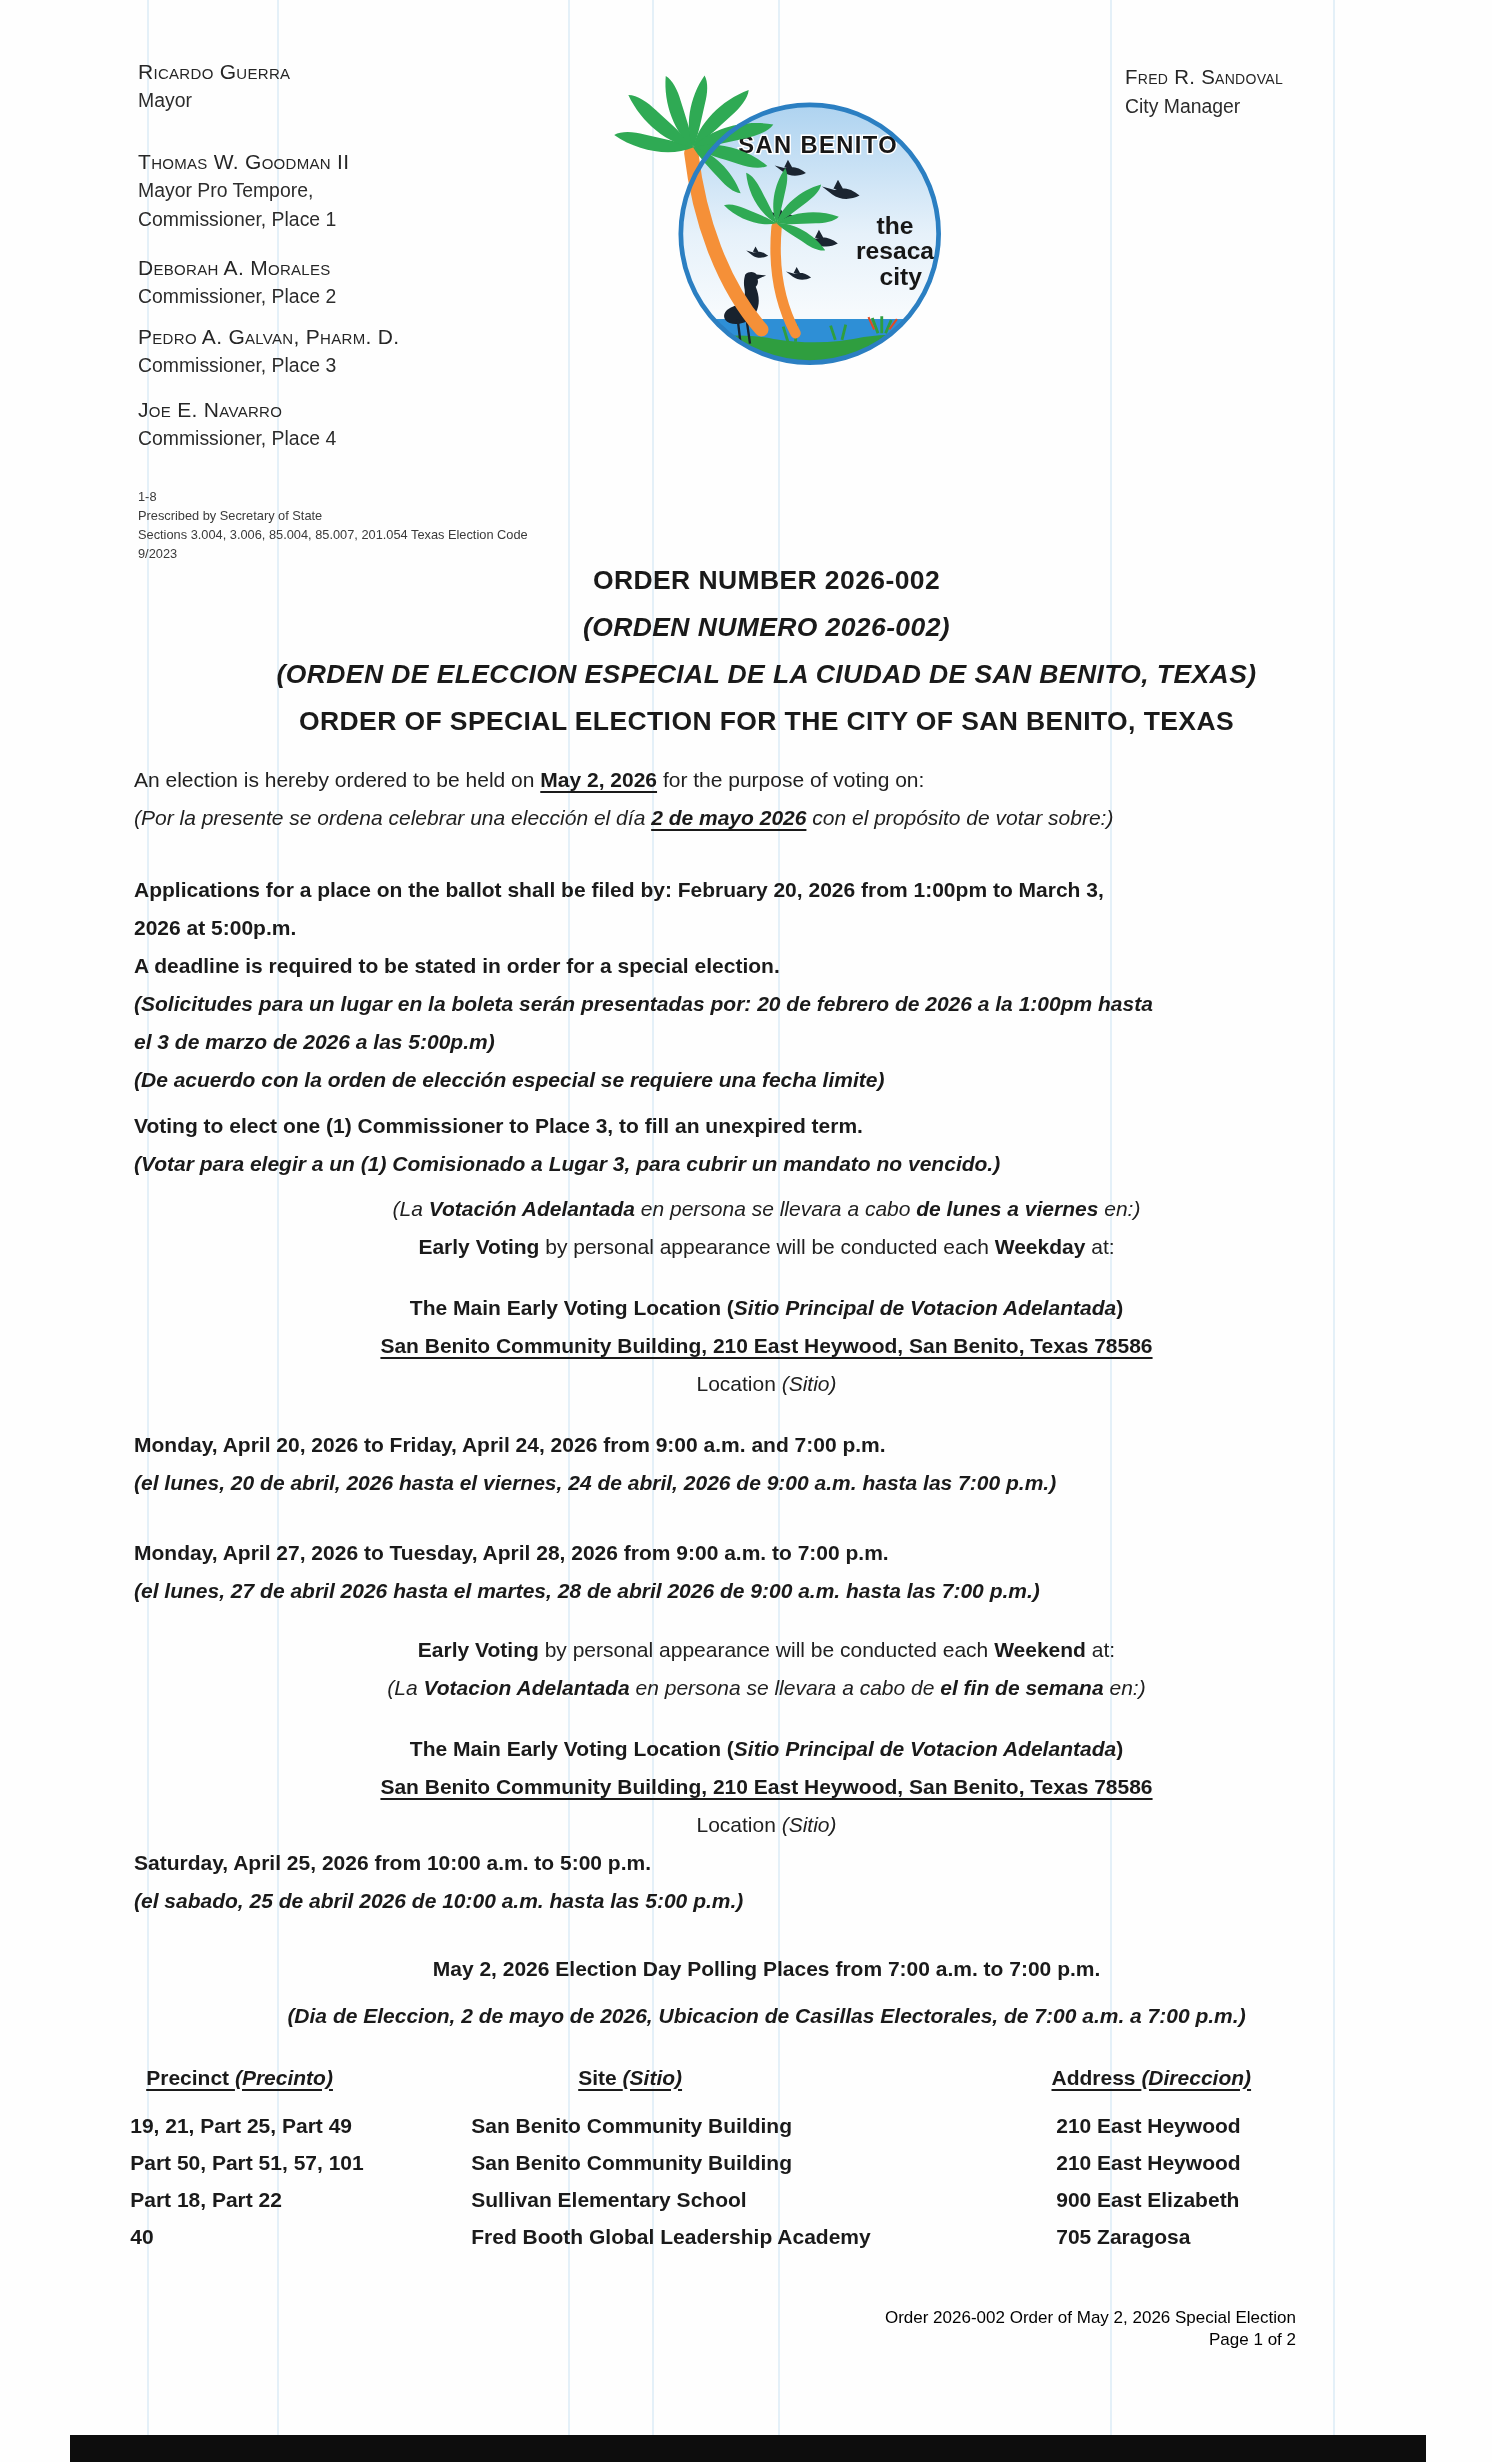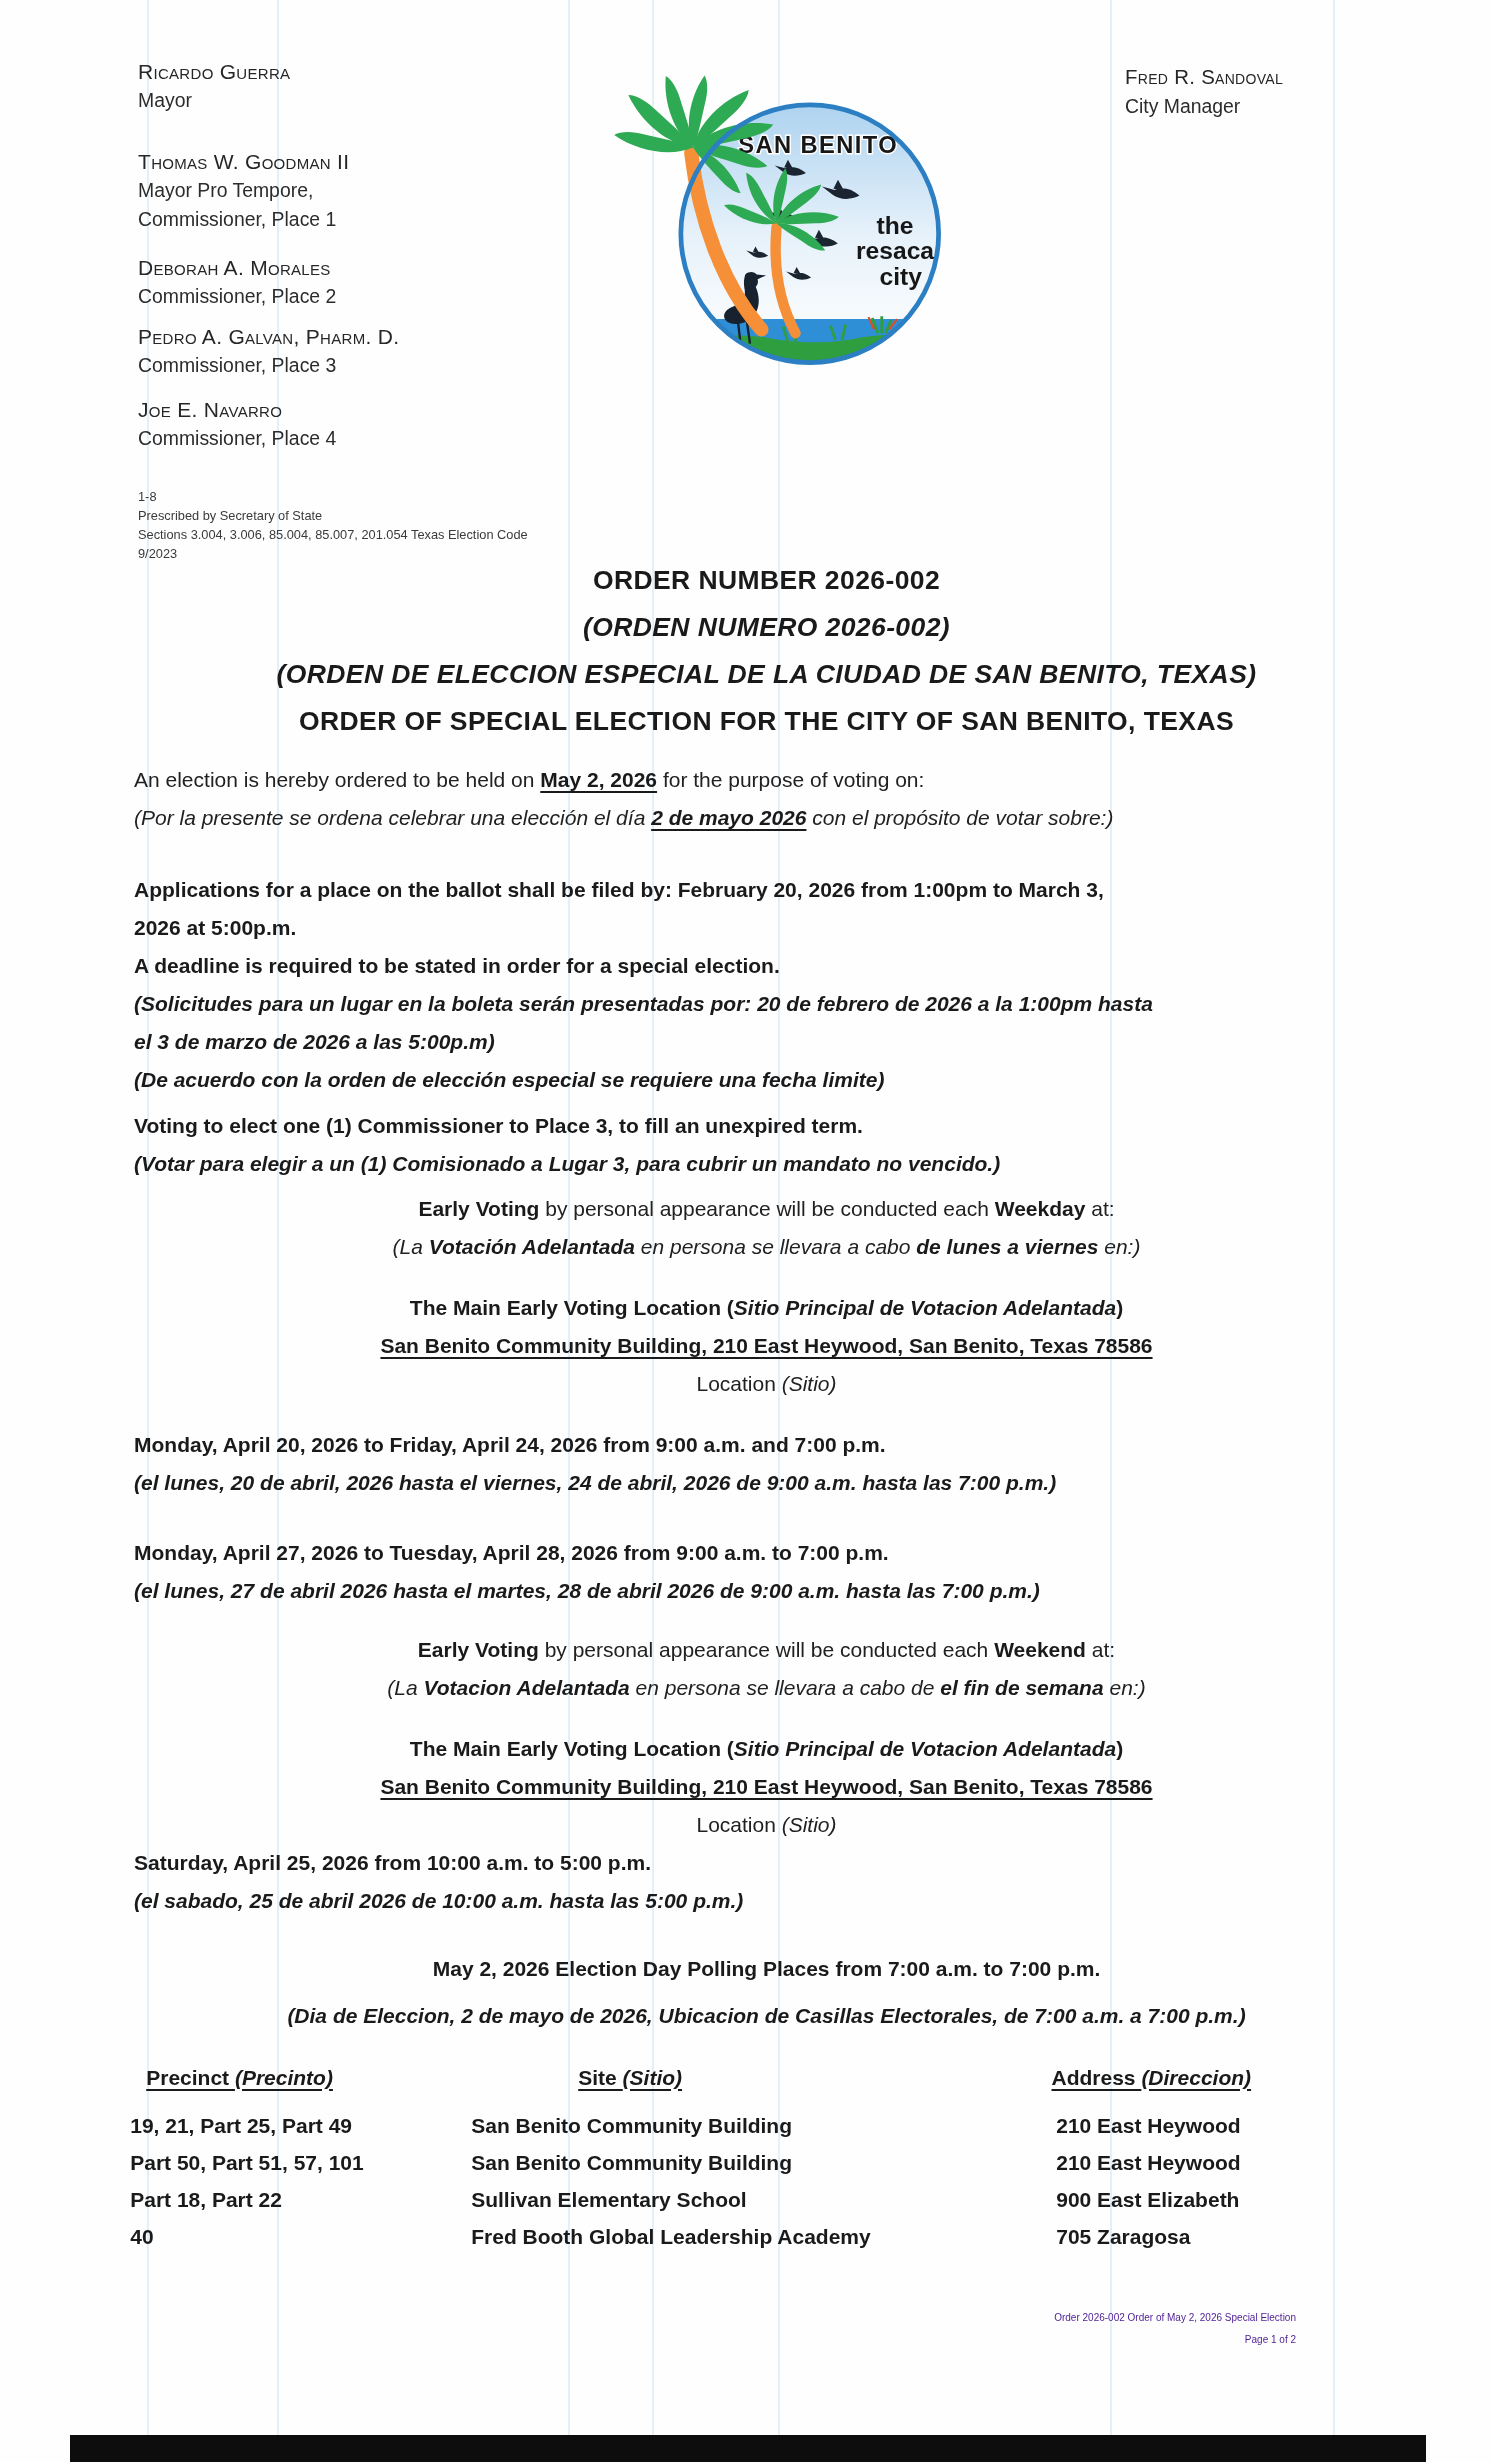--- a/index.html
+++ b/index.html
@@ -48,21 +48,21 @@
   .tcell{font-weight:bold;font-size:21px;line-height:37px;color:#1a1a1a;}
   .thr{margin-bottom:9.5px;}
   .thr .tcell:nth-child(1){padding-left:16px;}
   .thr .tcell:nth-child(2){padding-left:107px;}
   .thr .tcell:nth-child(3){padding-left:12.3px;}
   .rows .tcell:nth-child(2){padding-left:0;}
   .rows .tcell:nth-child(3){padding-left:17px;}
   .thr .line{font-size:21px;line-height:40px;}
   
   .footer{position:absolute;top:2307px;right:197px;text-align:right;}
-  .footer div{font-size:10px;line-height:22px;color:#4c1d95;}
+  .footer div{font-size:17px;line-height:22px;color:#000000;}
   
   .blackbar{position:absolute;left:70px;top:2435px;width:1356px;height:27.5px;background:#0d0d0d;}
 </style>
 </head>
 <body>
 
 <div class="page">
 
   <div class="streak" style="left:147px"></div>
   <div class="streak" style="left:277px"></div>
@@ -206,22 +206,22 @@
           <div class="line"><span class="b">A deadline is required to be stated in order for a special election.</span></div>
           <div class="line"><span class="b i">(Solicitudes para un lugar en la boleta serán presentadas por: 20 de febrero de 2026 a la 1:00pm hasta</span></div>
           <div class="line"><span class="b i">el 3 de marzo de 2026 a las 5:00p.m)</span></div>
           <div class="line"><span class="b i">(De acuerdo con la orden de elección especial se requiere una fecha limite)</span></div>
         </div>
         <div class="sec mt8">
           <div class="line"><span class="b">Voting to elect one (1) Commissioner to Place 3, to fill an unexpired term.</span></div>
           <div class="line"><span class="b i">(Votar para elegir a un (1) Comisionado a Lugar 3, para cubrir un mandato no vencido.)</span></div>
         </div>
         <div class="sec mt8">
+          <div class="line center"><span class="i">(La </span><span class="b i">Votación Adelantada</span><span class="i"> en persona se llevara a cabo </span><span class="b i">de lunes a viernes</span><span class="i"> en:)</span></div>
           <div class="line center"><span class="b">Early Voting</span><span class=""> by personal appearance will be conducted each </span><span class="b">Weekday</span><span class=""> at:</span></div>
-          <div class="line center"><span class="i">(La </span><span class="b i">Votación Adelantada</span><span class="i"> en persona se llevara a cabo </span><span class="b i">de lunes a viernes</span><span class="i"> en:)</span></div>
         </div>
         <div class="sec mt24">
           <div class="line center"><span class="b">The Main Early Voting Location (</span><span class="b i">Sitio Principal de Votacion Adelantada</span><span class="b">)</span></div>
           <div class="line center"><span class="b u">San Benito Community Building, 210 East Heywood, San Benito, Texas 78586</span></div>
           <div class="line center"><span class="">Location </span><span class="i">(Sitio)</span></div>
         </div>
         <div class="sec mt24">
           <div class="line"><span class="b">Monday, April 20, 2026 to Friday, April 24, 2026 from 9:00 a.m. and 7:00 p.m.</span></div>
           <div class="line"><span class="b i">(el lunes, 20 de abril, 2026 hasta el viernes, 24 de abril, 2026 de 9:00 a.m. hasta las 7:00 p.m.)</span></div>
         </div>

